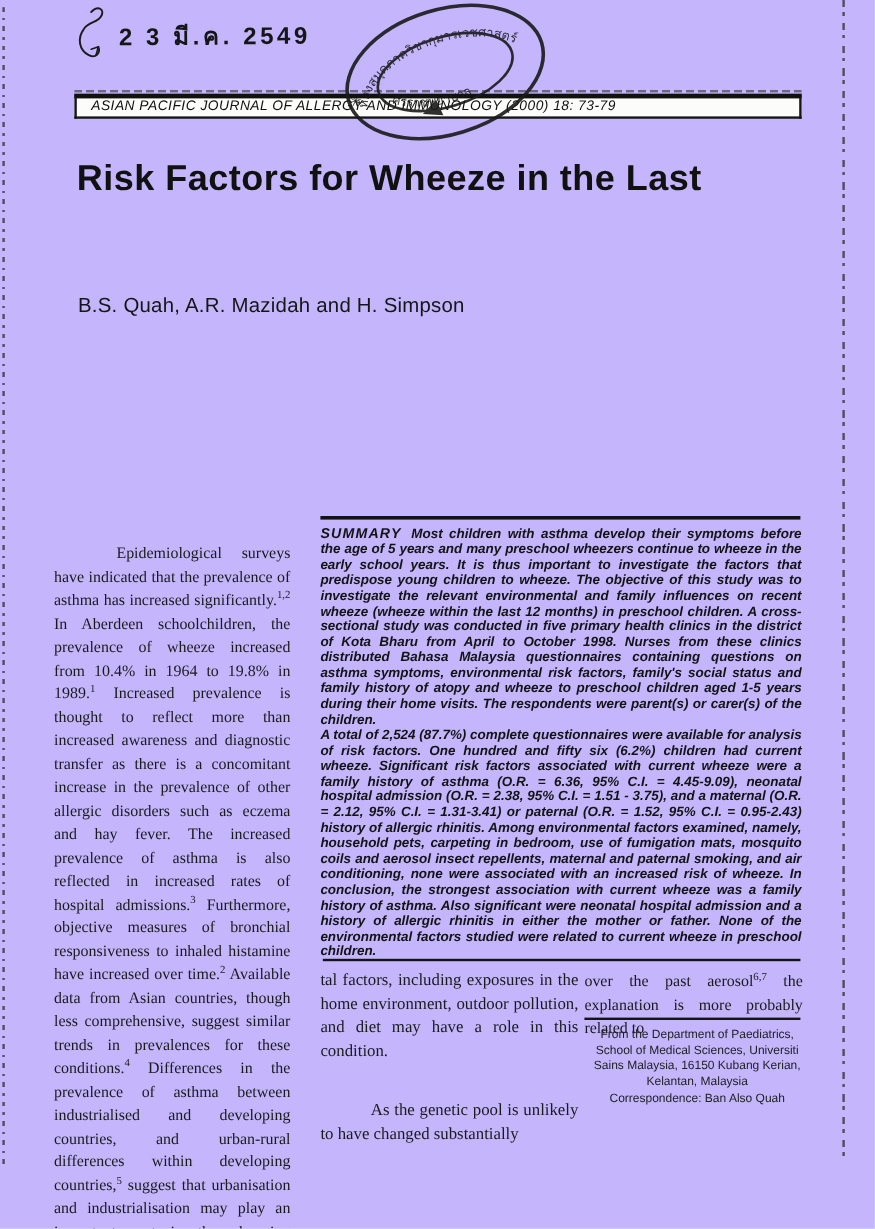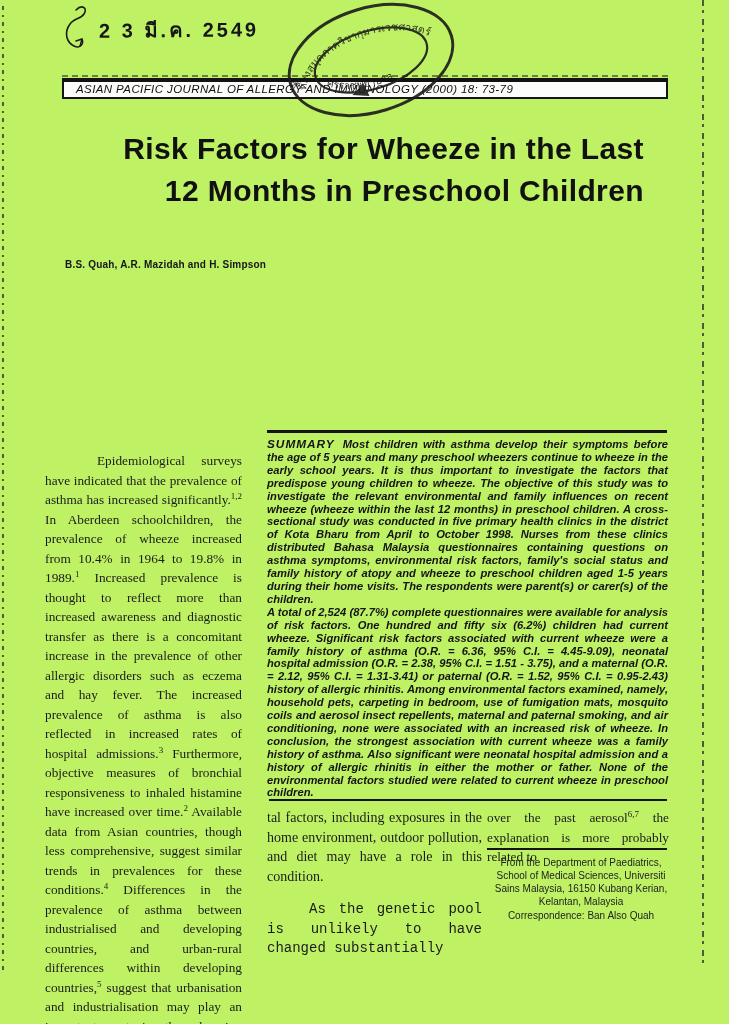--- a/index.html
+++ b/index.html
@@ -1,17 +1,17 @@
 <!DOCTYPE html>
 <html><head>
 <meta charset="utf-8">
 <style>
   html,body{margin:0;padding:0;background:#e8e8e6;}
   .page{
-    position:relative;width:729px;height:1024px;background:#bef264;
+    position:relative;width:729px;height:1024px;background:#c4b5fd;
     overflow:hidden;color:#1c1c1c;
     font-family:"Liberation Serif","DejaVu Serif",serif;
   }
   
   .edge-line{position:absolute;width:2px;opacity:.75;}
   .edge-left{left:2px;top:6px;height:968px;
     background:repeating-linear-gradient(180deg,#2a2a2a 0 4px,transparent 4px 9px,#2a2a2a 9px 11px,transparent 11px 16px);}
   .edge-right{left:702px;top:0;height:966px;
     background:repeating-linear-gradient(180deg,#2a2a2a 0 6px,transparent 6px 10px,#2a2a2a 10px 13px,transparent 13px 19px);}
   
@@ -33,26 +33,26 @@
     position:absolute;left:12px;top:1px;white-space:nowrap;
     font-family:"Liberation Sans","DejaVu Sans",sans-serif;
     font-style:italic;font-size:11.5px;letter-spacing:.4px;color:#111;
   }
   
   .stamp-wrap{position:absolute;left:281px;top:0px;width:180px;height:122px;opacity:.9;}
   
   .title{
     position:absolute;left:64px;top:128px;width:580px;
     font-family:"Liberation Sans","DejaVu Sans",sans-serif;
-    font-weight:bold;font-size:30px;line-height:42px;letter-spacing:.4px;color:#111;text-align:right;
+    font-weight:bold;font-size:30px;line-height:42px;letter-spacing:.4px;color:#111;
   }
   .authors{
-    position:absolute;left:65px;top:259px;width:500px;
+    position:absolute;left:65px;top:245px;width:500px;
     font-family:"Liberation Sans","DejaVu Sans",sans-serif;
-    font-weight:bold;font-size:10px;color:#161616;letter-spacing:.2px;
+    font-weight:normal;font-size:17px;color:#161616;letter-spacing:.2px;
   }
   
   .rule{position:absolute;background:#141414;}
   .rule-summary-top{left:267px;top:430px;width:400px;height:3px;}
   .rule-summary-bottom{left:269px;top:799px;width:398px;height:2px;}
   .rule-affiliation{left:487px;top:848px;width:180px;height:2px;}
   
   .intro-col{
     position:absolute;left:30px;top:436px;width:227px;
     font-size:13.3px;line-height:19.5px;text-align:justify;color:#1b1b1b;
@@ -67,21 +67,21 @@
     text-align:justify;color:#141414;
   }
   .summary p{margin:0;font-style:italic;}
   .summary .label{letter-spacing:1px;margin-right:8px;font-size:11.8px;}
   
   .bottom-middle{
     position:absolute;left:267px;top:808px;width:215px;
     font-size:14px;line-height:19.5px;text-align:justify;color:#1b1b1b;
   }
   .bottom-middle p{margin:0;}
-  .bottom-middle p.indent{text-indent:42px;margin-top:14px;font-family:Liberation Mono, monospace;}
+  .bottom-middle p.indent{text-indent:42px;margin-top:30px;}
   .bottom-right{
     position:absolute;left:487px;top:808px;width:182px;
     font-size:13.3px;line-height:19.5px;text-align:justify;color:#1b1b1b;
   }
   .affiliation{
     position:absolute;left:487px;top:856px;width:188px;
     font-family:"Liberation Sans","DejaVu Sans",sans-serif;
     font-size:10px;line-height:13px;color:#222;text-align:center;
   }
   .affiliation div{margin:0 0 1px 0;}
@@ -118,21 +118,20 @@
       <text font-family="'DejaVu Sans','Liberation Sans',sans-serif" font-size="10.5" fill="#1a1a1a" stroke="none">
         <textPath href="#stampBottomArc" startOffset="14">ศิริราชพยาบาล</textPath>
       </text>
       <text x="6" y="66" font-size="13" fill="#1a1a1a" stroke="none">✳</text>
       <path d="M 62,88 l 14,-8 l 2,14 z" fill="#1a1a1a" stroke="none"></path>
     </g>
   </svg>
 
   <div class="title">
     <div>Risk Factors for Wheeze in the Last</div>
-    <div>12 Months in Preschool Children</div>
   </div>
 
   <div class="authors">B.S. Quah, A.R. Mazidah and H. Simpson</div>
 
   <div class="rule rule-summary-top"></div>
 
   <div class="intro-col">
     <p><span>Epidemiological surveys have indicated that the prevalence of asthma has increased significantly.</span><sup>1,2</sup><span> In Aberdeen schoolchildren, the prevalence of wheeze increased from 10.4% in 1964 to 19.8% in 1989.</span><sup>1</sup><span> Increased prevalence is thought to reflect more than increased awareness and diagnostic transfer as there is a concomitant increase in the prevalence of other allergic disorders such as eczema and hay fever. The increased prevalence of asthma is also reflected in increased rates of hospital admissions.</span><sup>3</sup><span> Furthermore, objective measures of bronchial responsiveness to inhaled histamine have increased over time.</span><sup>2</sup><span> Available data from Asian countries, though less comprehensive, suggest similar trends in prevalences for these conditions.</span><sup>4</sup><span> Differences in the prevalence of asthma between industrialised and developing countries, and urban-rural differences within developing countries,</span><sup>5</sup><span> suggest that urbanisation and industrialisation may play an important part in the changing prevalence. Environmen-</span></p>
   </div>
 

